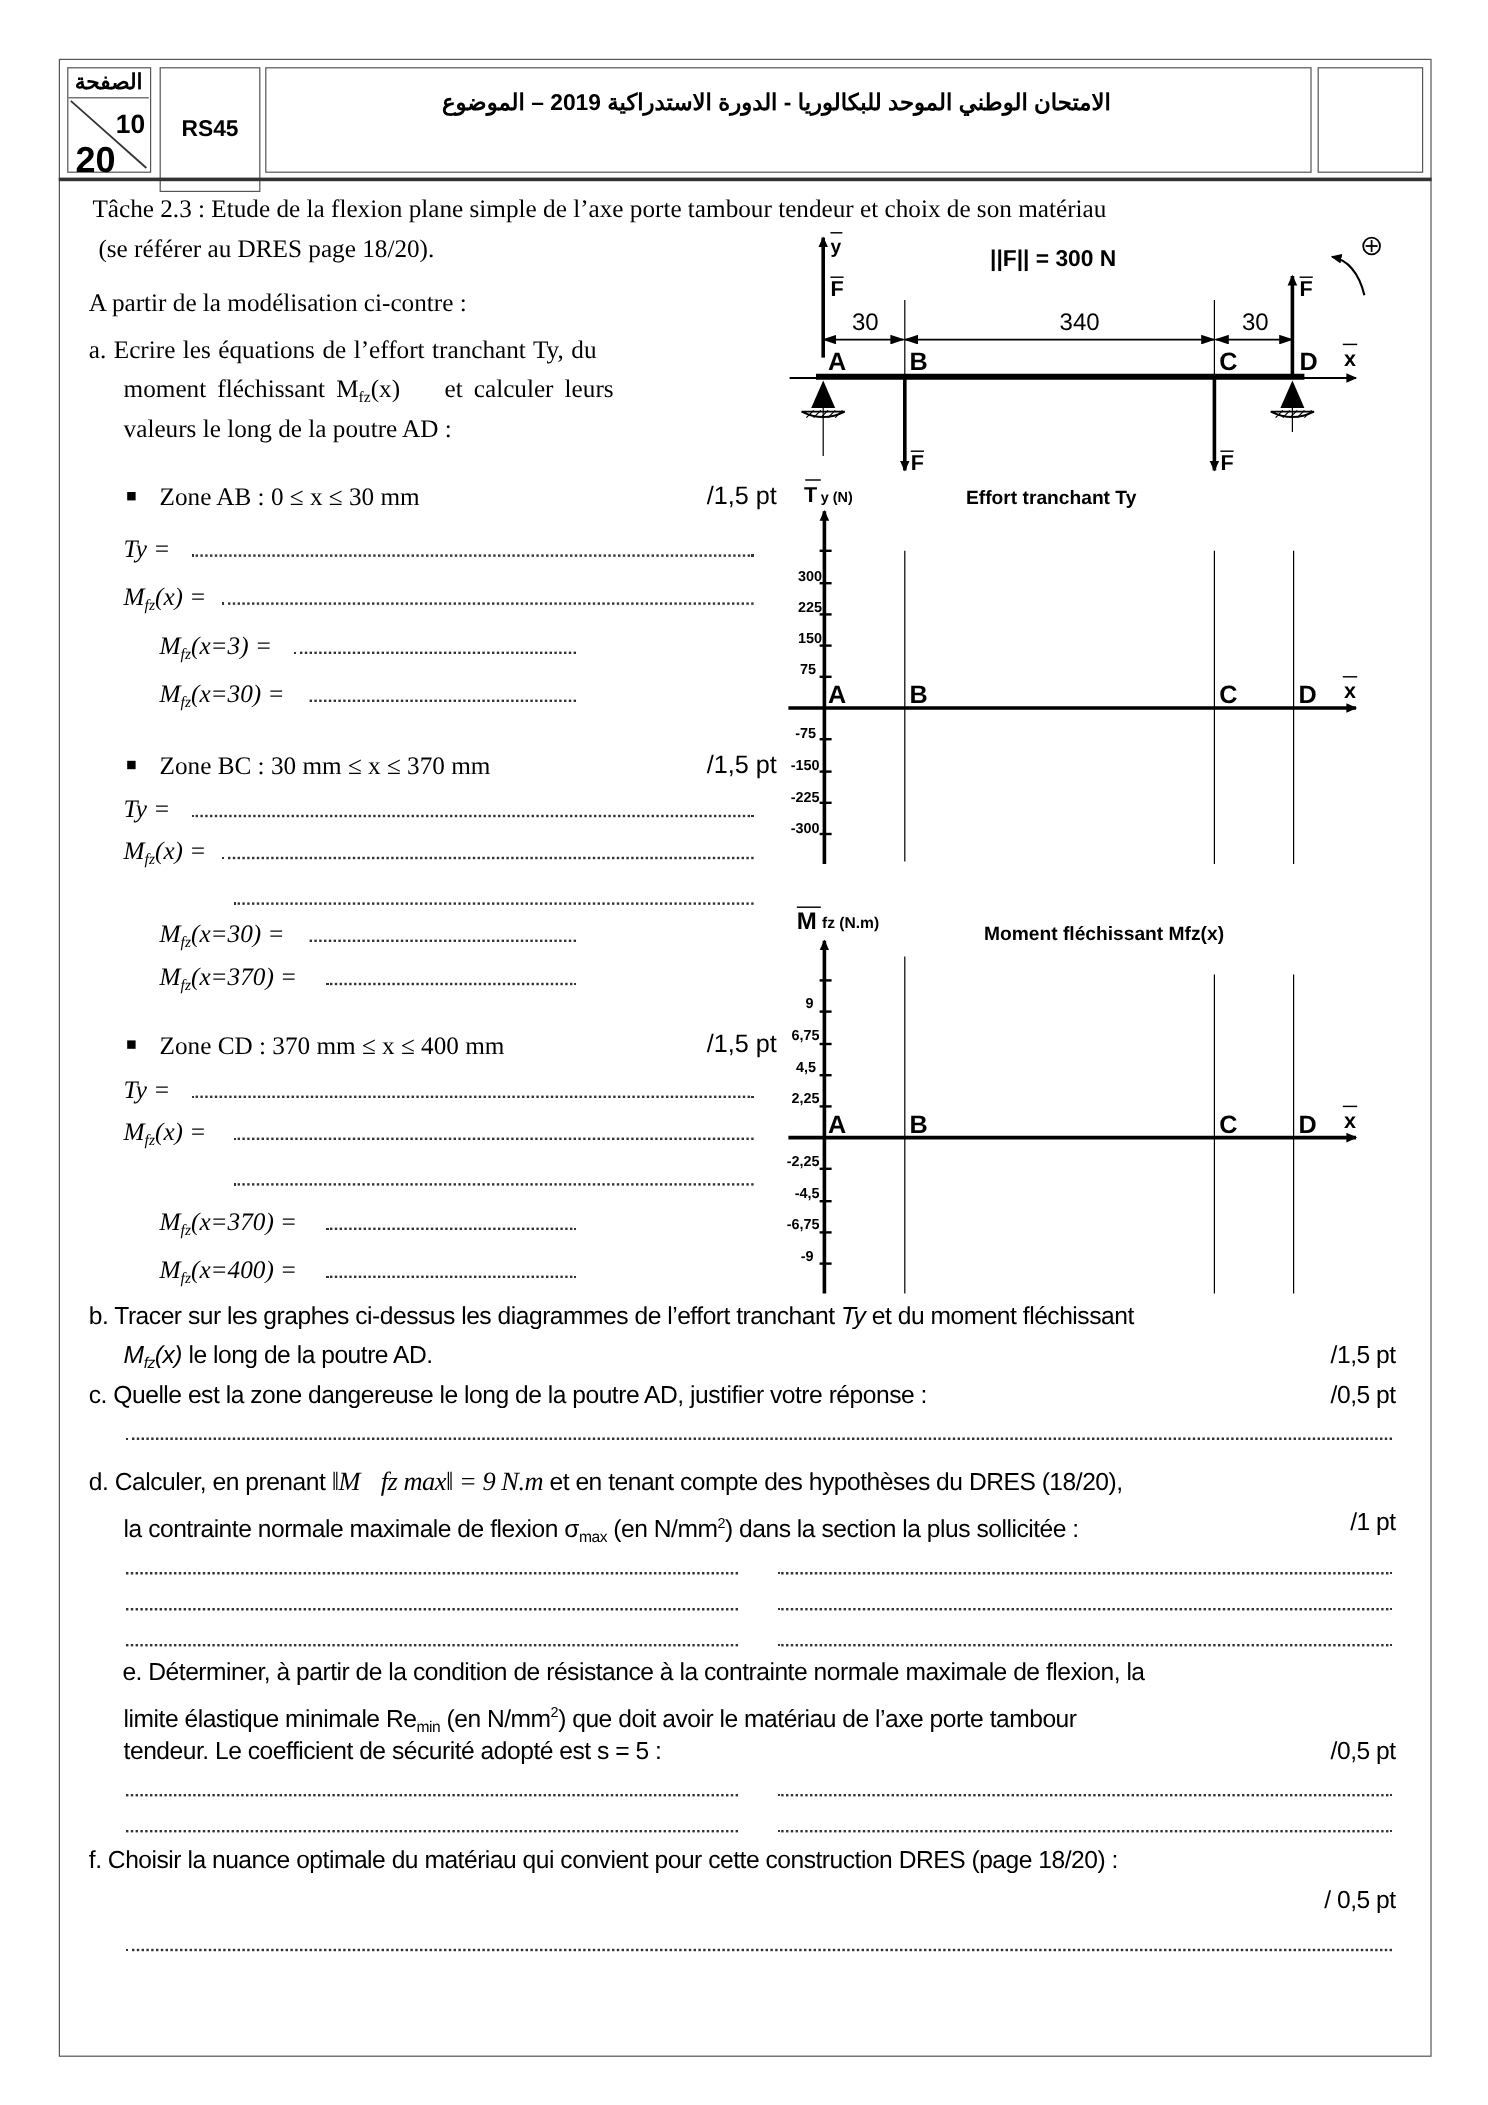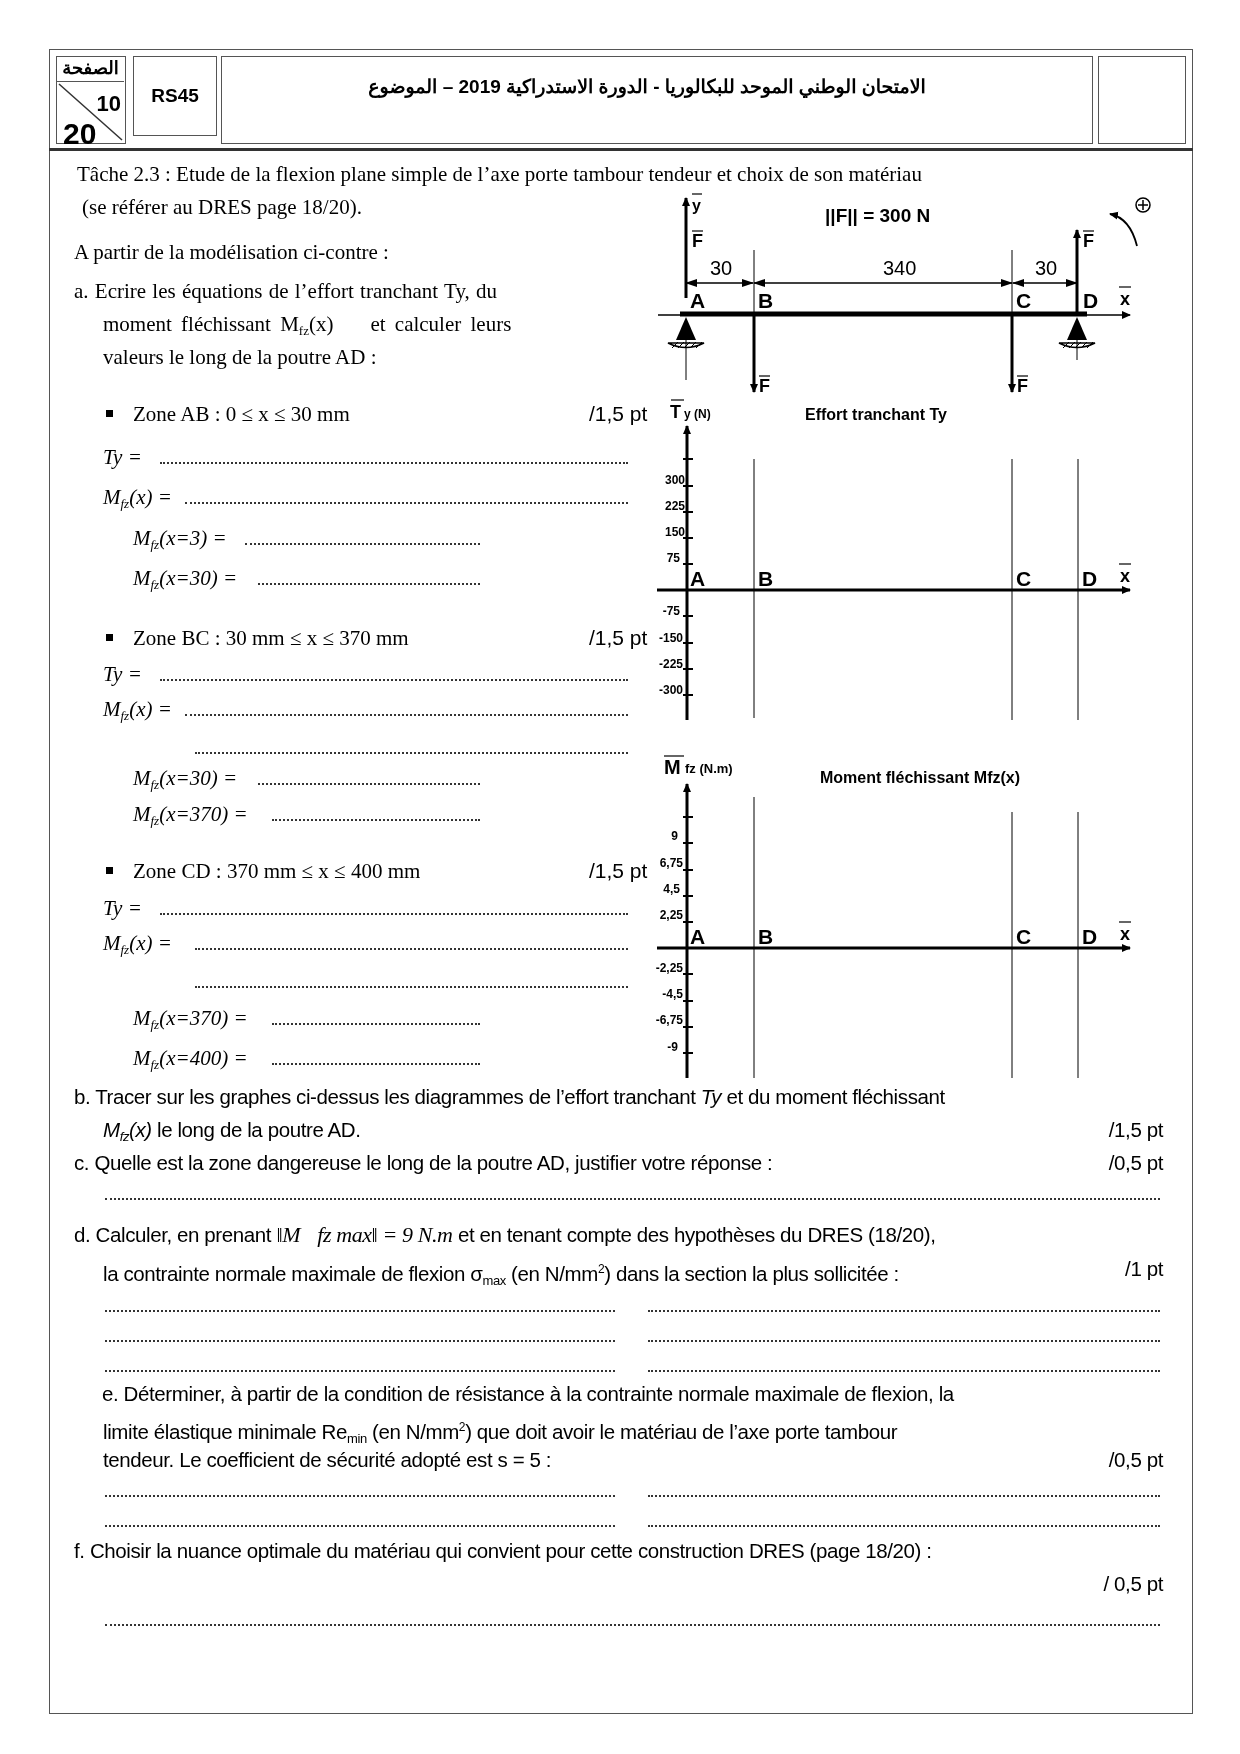--- a/index.html
+++ b/index.html
@@ -24,21 +24,21 @@
 <div class="frame"></div>
 
 <div class="hbox" style="left:56px;top:56px;width:70px;height:88px;">
   <div style="position:absolute;left:0;top:0;width:67px;height:24px;border-bottom:1.5px solid #555;text-align:center;font-weight:bold;font-size:18px;line-height:22px;direction:rtl;">الصفحة</div>
   <svg style="position:absolute;left:0;top:25px;" width="67" height="60">
       <line x1="2" y1="2" x2="65" y2="58" stroke="#333" stroke-width="1.5"></line>
     </svg>
   <div style="position:absolute;right:4px;top:34px;font-weight:bold;font-size:22px;">10</div>
   <div style="position:absolute;left:6px;top:60px;font-weight:bold;font-size:30px;">20</div>
 </div>
-<div class="hbox" style="left:133px;top:56px;width:84px;height:80px;display:flex;align-items:center;justify-content:center;font-weight:bold;font-size:19px;">RS45</div>
+<div class="hbox" style="left:133px;top:56px;width:84px;height:104px;display:flex;align-items:center;justify-content:center;font-weight:bold;font-size:19px;">RS45</div>
 <div class="hbox" style="left:221px;top:56px;width:872px;height:88px;padding-top:18px;padding-right:20px;">
   <div class="ar">الامتحان الوطني الموحد للبكالوريا - الدورة الاستدراكية 2019 – الموضوع</div>
 </div>
 <div class="hbox" style="left:1098px;top:56px;width:88px;height:88px;"></div>
 <div class="hdr-sep"></div>
 
 <div class="t" style="left:77px;top:161px;">Tâche 2.3 : Etude de la flexion plane simple de l’axe porte tambour tendeur et choix de son matériau</div>
 <div class="t" style="left:82px;top:194px;">(se référer au DRES page 18/20).</div>
 <div class="t" style="left:74px;top:239px;">A partir de la modélisation ci-contre :</div>
 <div class="t" style="left:74px;top:278px;word-spacing:1px;">a. Ecrire les équations de l’effort tranchant Ty, du</div>

